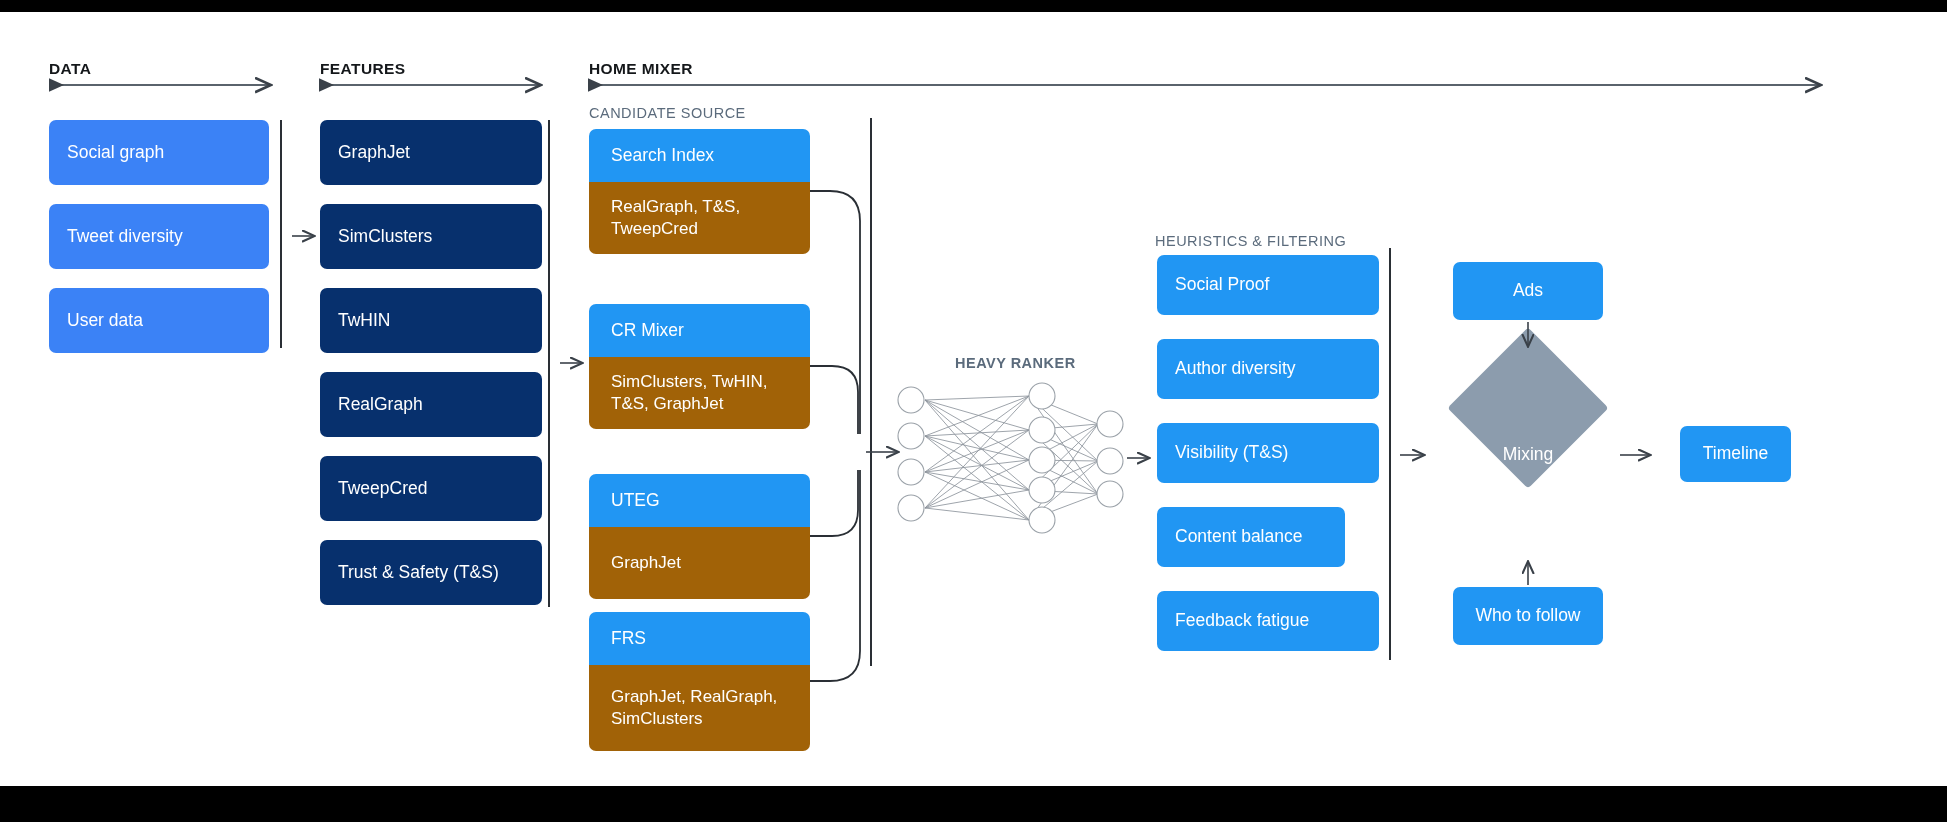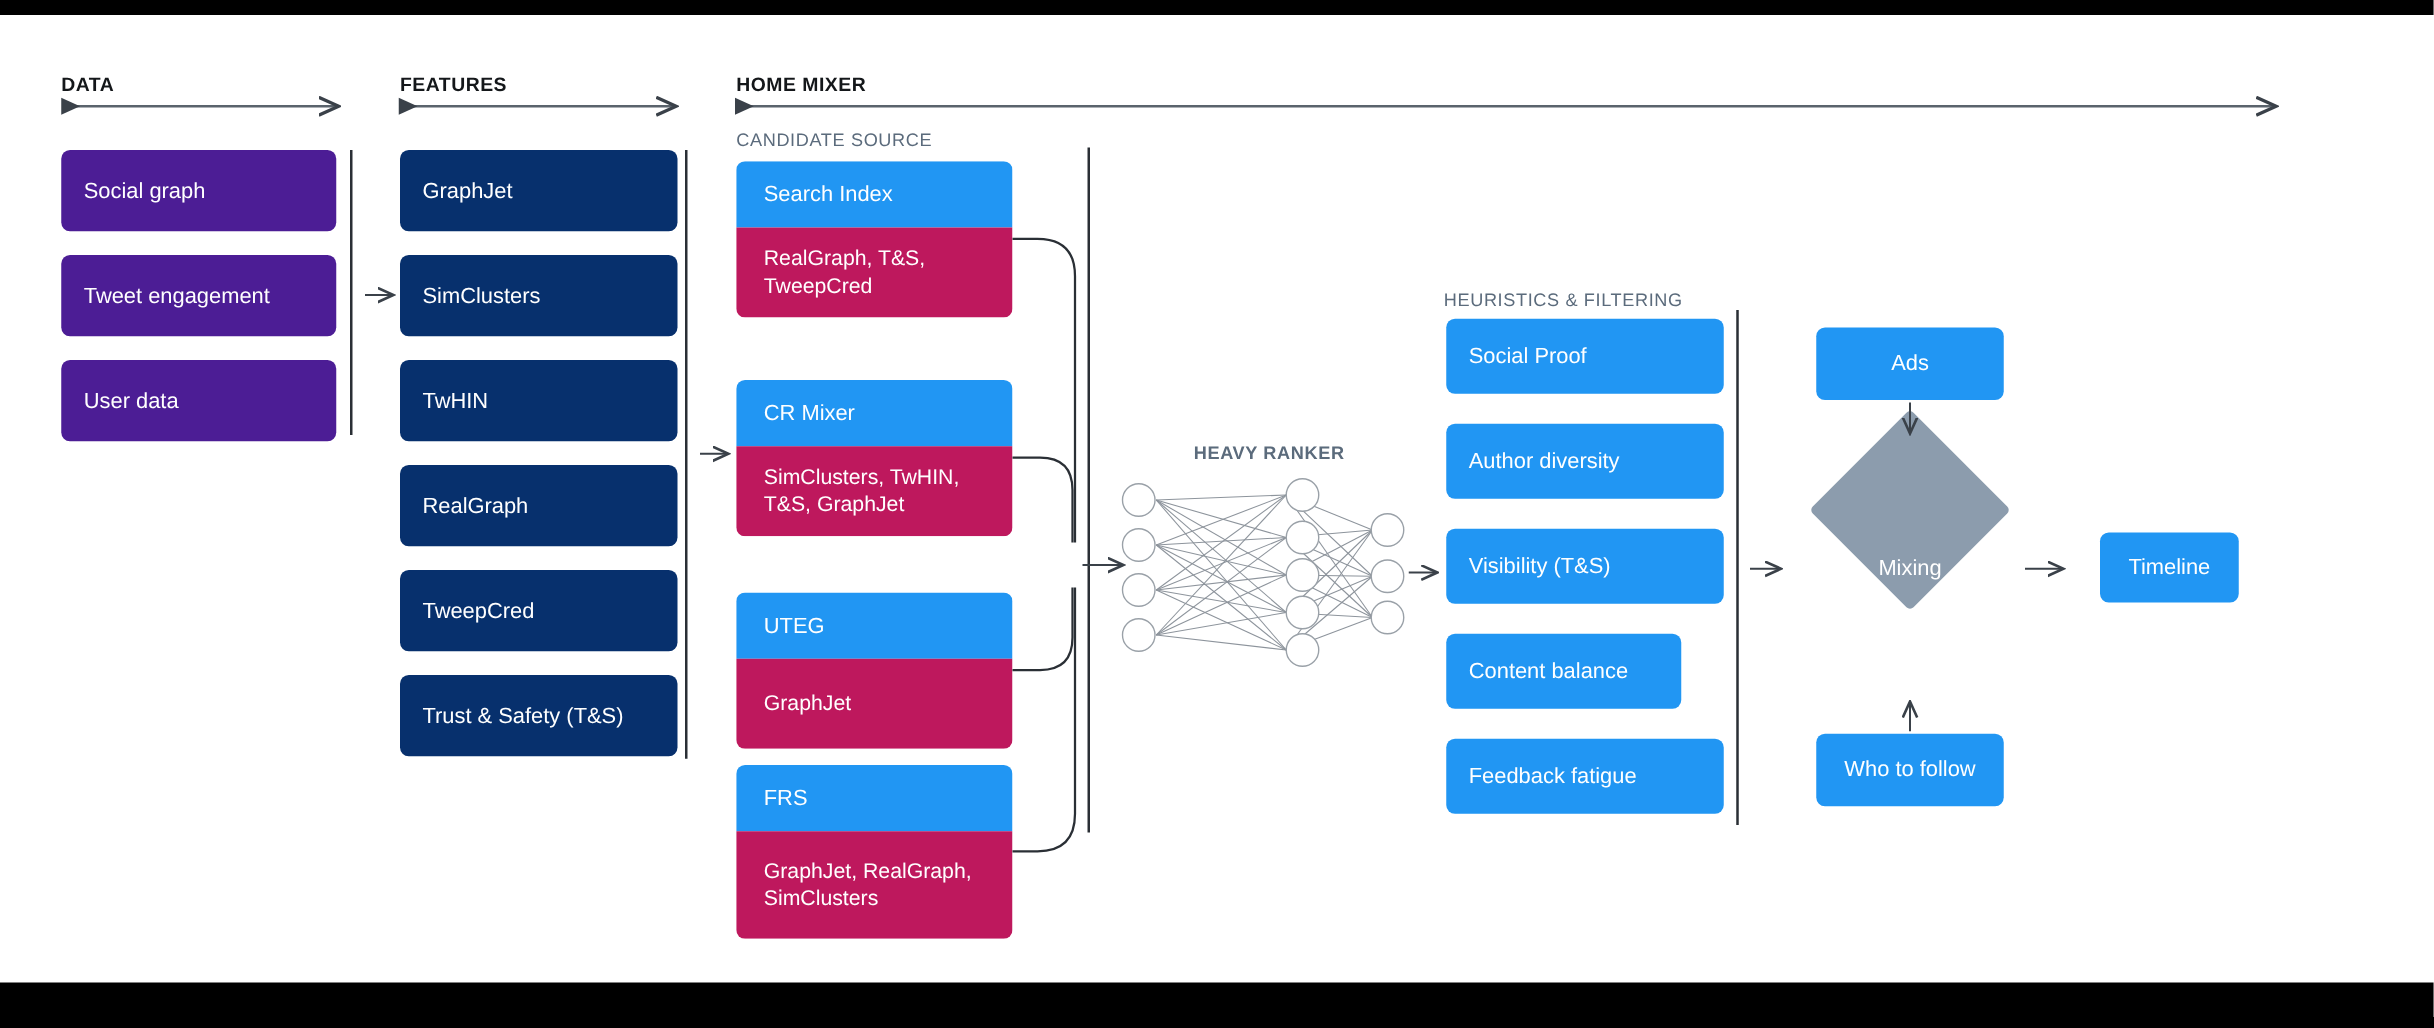--- a/index.html
+++ b/index.html
@@ -40,21 +40,21 @@
   .box {
     position: absolute;
     border-radius: 7px;
     display: flex;
     align-items: center;
     color: #ffffff;
     font-size: 17.5px;
     line-height: 1.25;
     padding: 0 18px;
   }
-  .box.data      { background: #4c1d95; }
+  .box.data      { background: #3b82f6; }
   .box.feature   { background: #07306d; }
   .box.heur      { background: #2196f3; }
   .box.rightbox  { background: #2196f3; justify-content: center; padding: 0 12px; }
 
   
   .cand {
     position: absolute;
     border-radius: 7px;
     overflow: hidden;
     display: flex;
@@ -62,21 +62,21 @@
   }
   .cand-head {
     background: #2196f3;
     color: #fff;
     font-size: 17.5px;
     display: flex;
     align-items: center;
     padding: 0 22px;
   }
   .cand-body {
-    background: #be185d;
+    background: #a16207;
     color: #ffffff;
     font-size: 17px;
     line-height: 1.28;
     display: flex;
     align-items: center;
     padding: 0 22px;
     flex: 1;
     white-space: pre-line;
   }
 
@@ -127,21 +127,21 @@
 
   <div class="vdiv" style="left:280px; top:120px; height:228px;"></div>
   <div class="vdiv" style="left:548px; top:120px; height:487px;"></div>
   <div class="vdiv" style="left:870px; top:118px; height:548px;"></div>
   <div class="vdiv" style="left:1389px; top:248px; height:412px;"></div>
 
   <div class="box data" style="left:49px; top:120px; width:220px; height:65px;">
     <span>Social graph</span>
   </div>
   <div class="box data" style="left:49px; top:204px; width:220px; height:65px;">
-    <span>Tweet engagement</span>
+    <span>Tweet diversity</span>
   </div>
   <div class="box data" style="left:49px; top:288px; width:220px; height:65px;">
     <span>User data</span>
   </div>
 
   <div class="box feature" style="left:320px; top:120px; width:222px; height:65px;">
     <span>GraphJet</span>
   </div>
   <div class="box feature" style="left:320px; top:204px; width:222px; height:65px;">
     <span>SimClusters</span>

